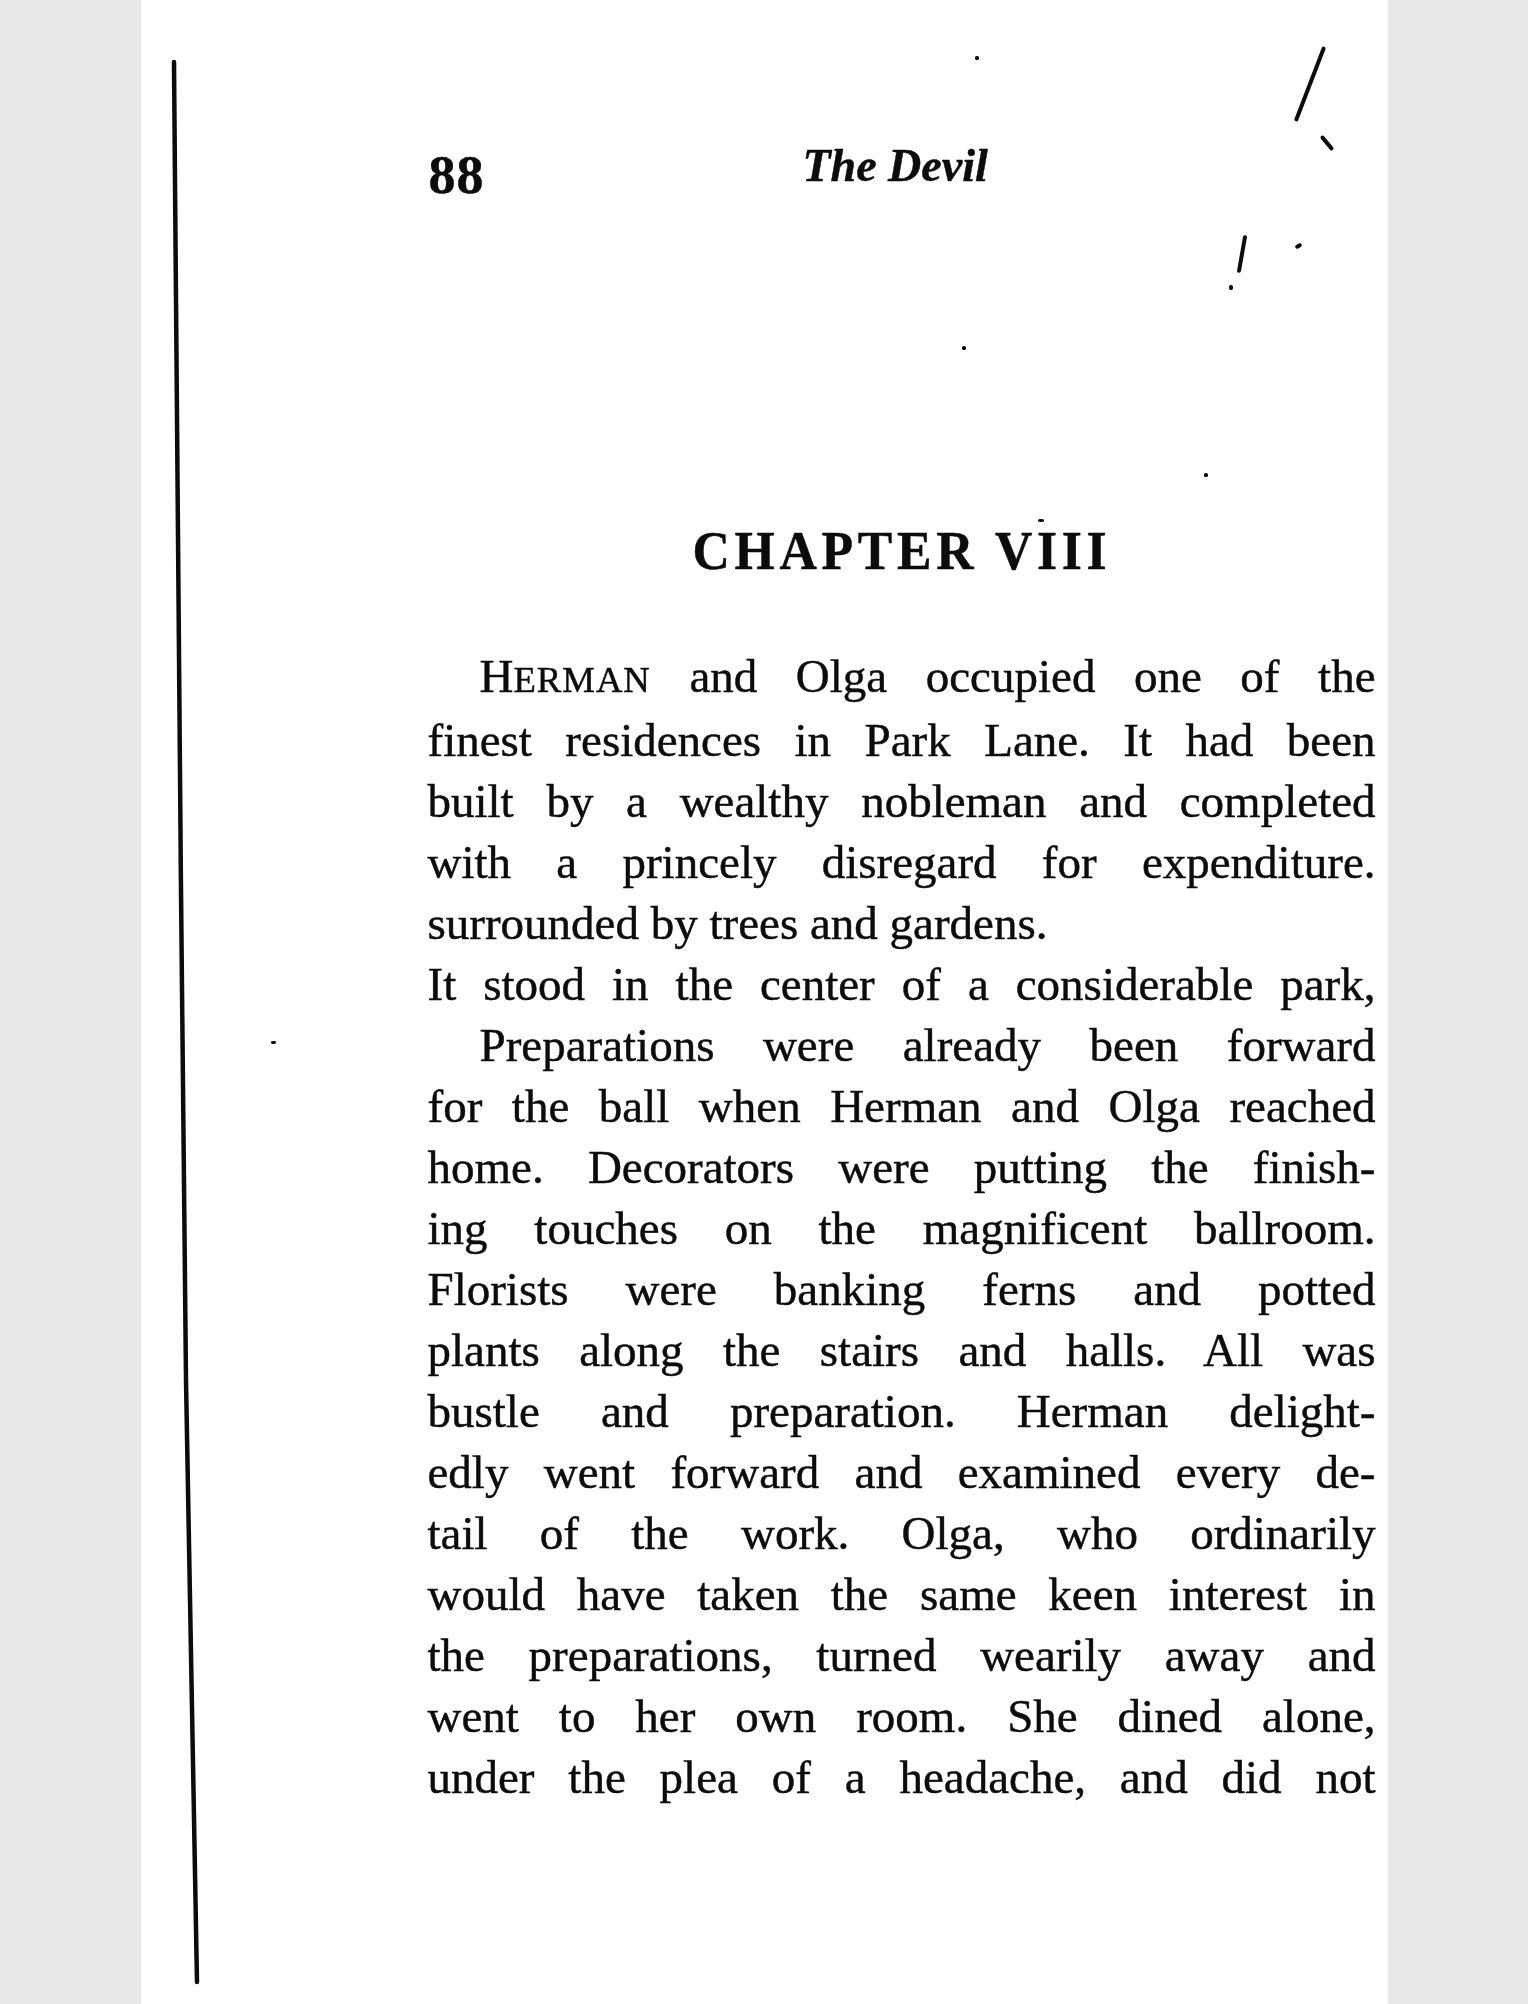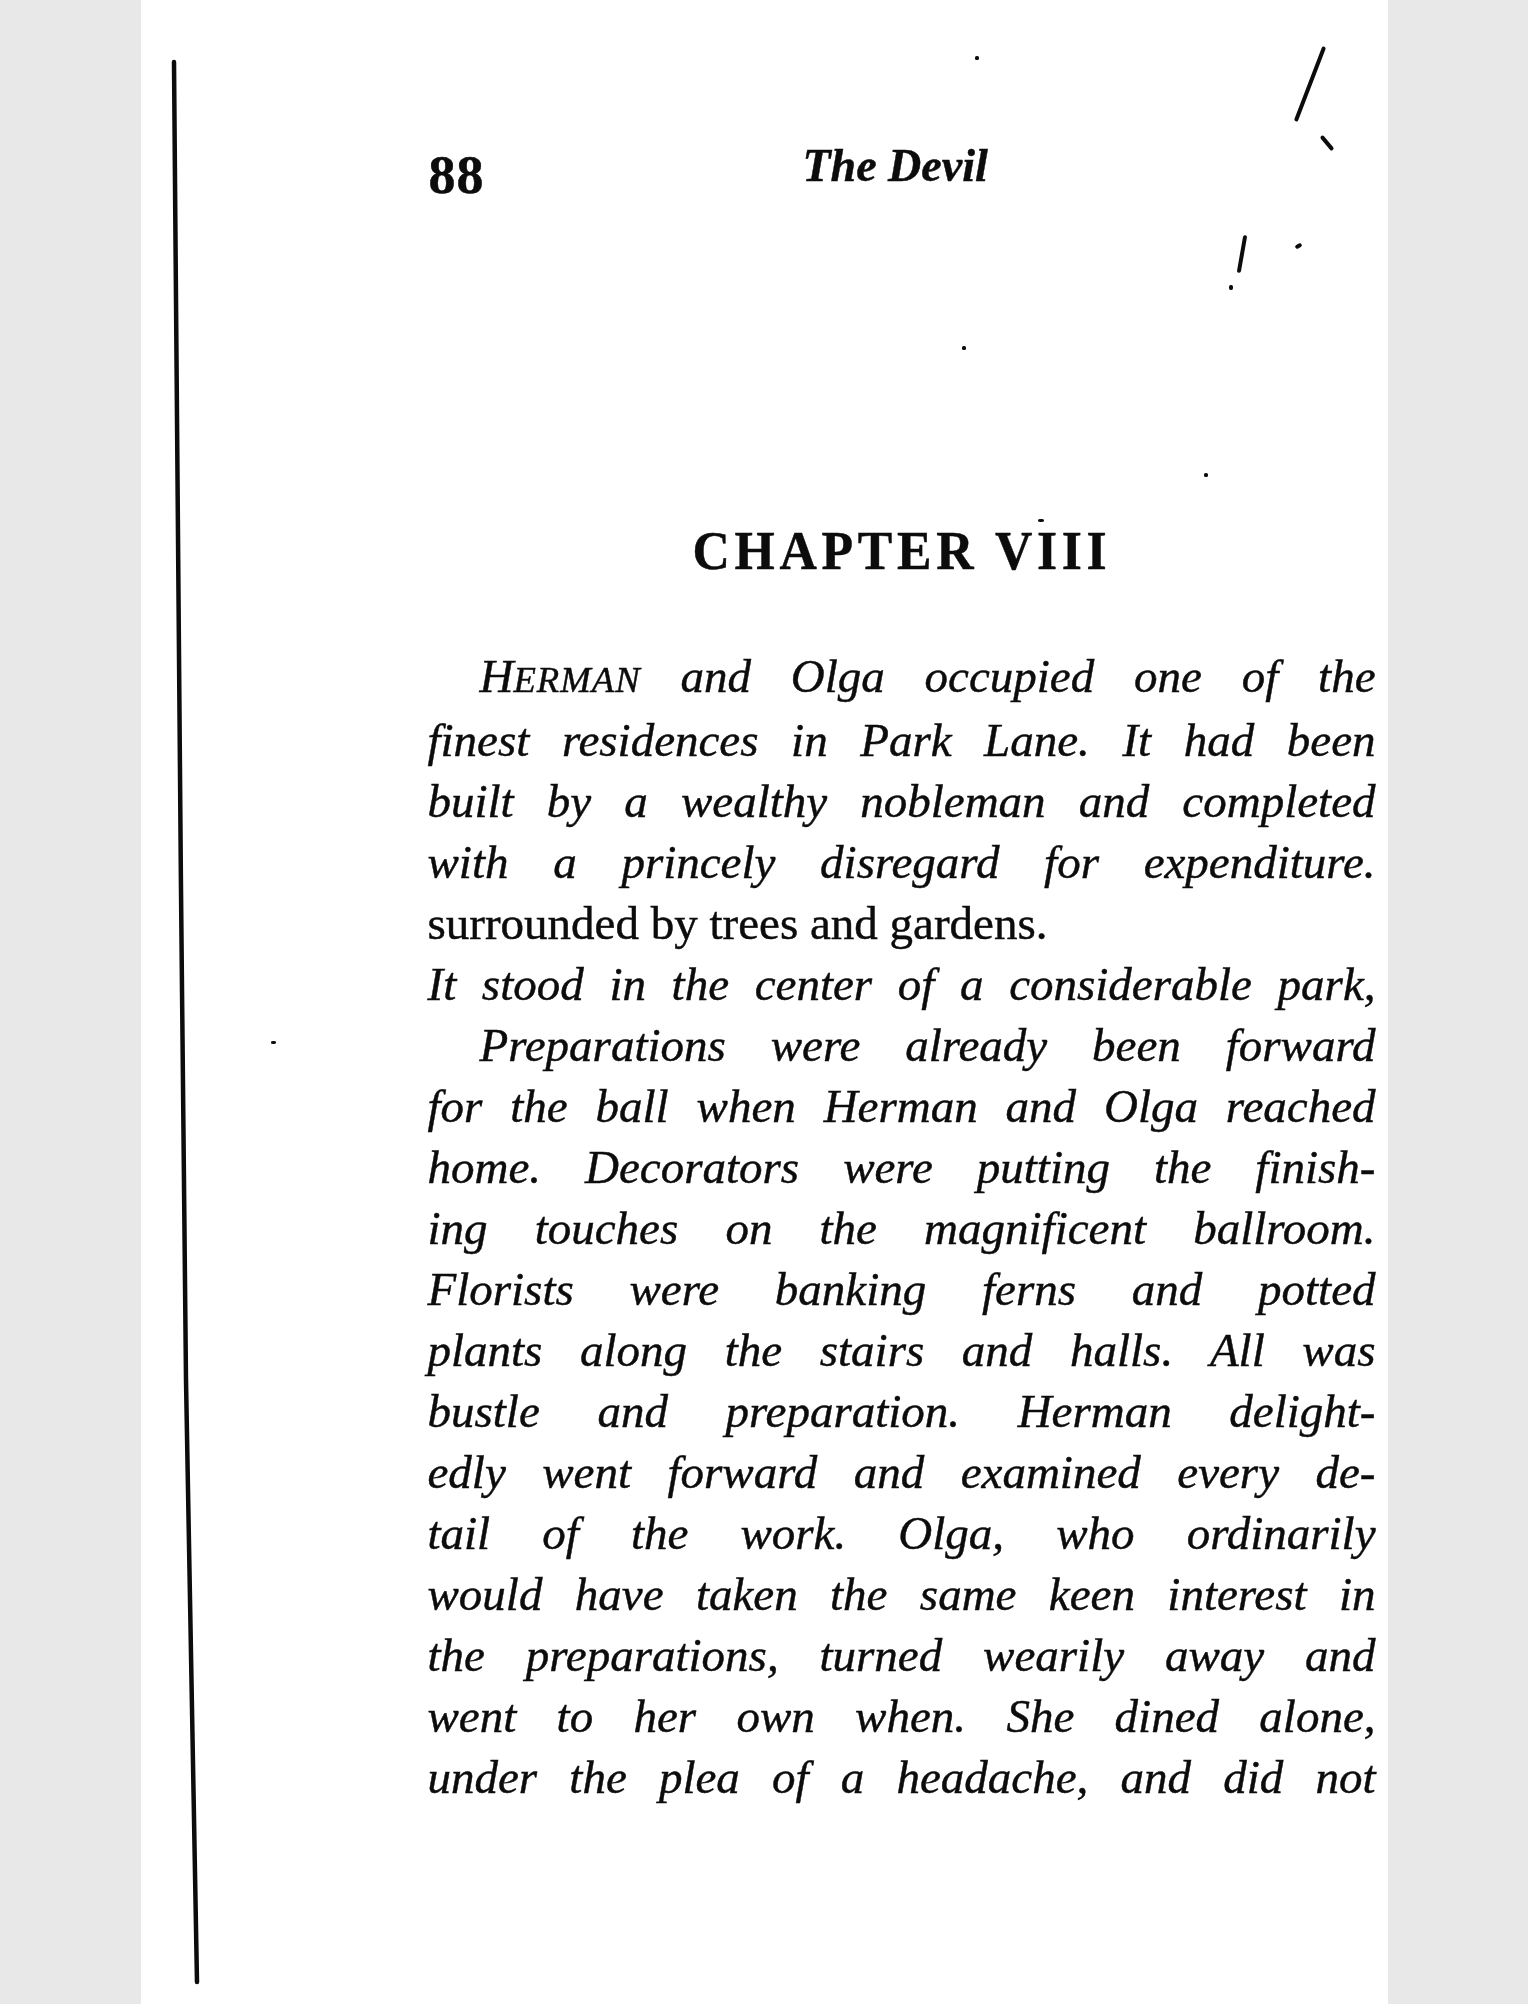--- a/index.html
+++ b/index.html
@@ -32,21 +32,21 @@
     font-size:55px;font-weight:600;line-height:60px;
     letter-spacing:5px;
     transform:scaleX(0.94);
   }
   
   .body-text{
     position:absolute;left:287px;top:646px;width:948px;
     font-size:47px;line-height:61px;
   }
   .line{width:100%;}
-  .line.just{text-align:justify;text-align-last:justify;font-style:italic;}
+  .line.just{text-align:justify;text-align-last:justify;}
   .line.indent{padding-left:52px;box-sizing:border-box;}
   .lead-sc{font-size:0.78em;letter-spacing:1px;}
   
   .speck{position:absolute;background:#0c0c0c;border-radius:40%;}
   .stroke{position:absolute;background:#0c0c0c;border-radius:2px;}
 </style>
 </head>
 <body>
 
 <div class="page">
@@ -71,21 +71,21 @@
       <div class="line just">for the ball when Herman and Olga reached</div>
       <div class="line just">home.  Decorators were putting the finish-</div>
       <div class="line just">ing touches on the magnificent ballroom.</div>
       <div class="line just">Florists were banking ferns and potted</div>
       <div class="line just">plants along the stairs and halls.  All was</div>
       <div class="line just">bustle and preparation.  Herman delight-</div>
       <div class="line just">edly went forward and examined every de-</div>
       <div class="line just">tail of the work.  Olga, who ordinarily</div>
       <div class="line just">would have taken the same keen interest in</div>
       <div class="line just">the preparations, turned wearily away and</div>
-      <div class="line just">went to her own when.  She dined alone,</div>
+      <div class="line just">went to her own room.  She dined alone,</div>
       <div class="line just">under the plea of a headache, and did not</div>
     </div>
 
   <div class="stroke" style="left:1167px;top:44px;width:4px;height:80px;transform:rotate(21deg);"></div>
   <div class="stroke" style="left:1184px;top:134px;width:4px;height:18px;transform:rotate(-40deg);"></div>
   <div class="stroke" style="left:1099px;top:235px;width:4px;height:38px;transform:rotate(10deg);"></div>
   <div class="speck" style="left:1088px;top:285px;width:4px;height:5px;"></div>
   <div class="stroke" style="left:1154px;top:244px;width:7px;height:4px;transform:rotate(-30deg);"></div>
   <div class="speck" style="left:834px;top:56px;width:4px;height:4px;"></div>
   <div class="speck" style="left:1404px;top:236px;width:9px;height:4px;"></div>

